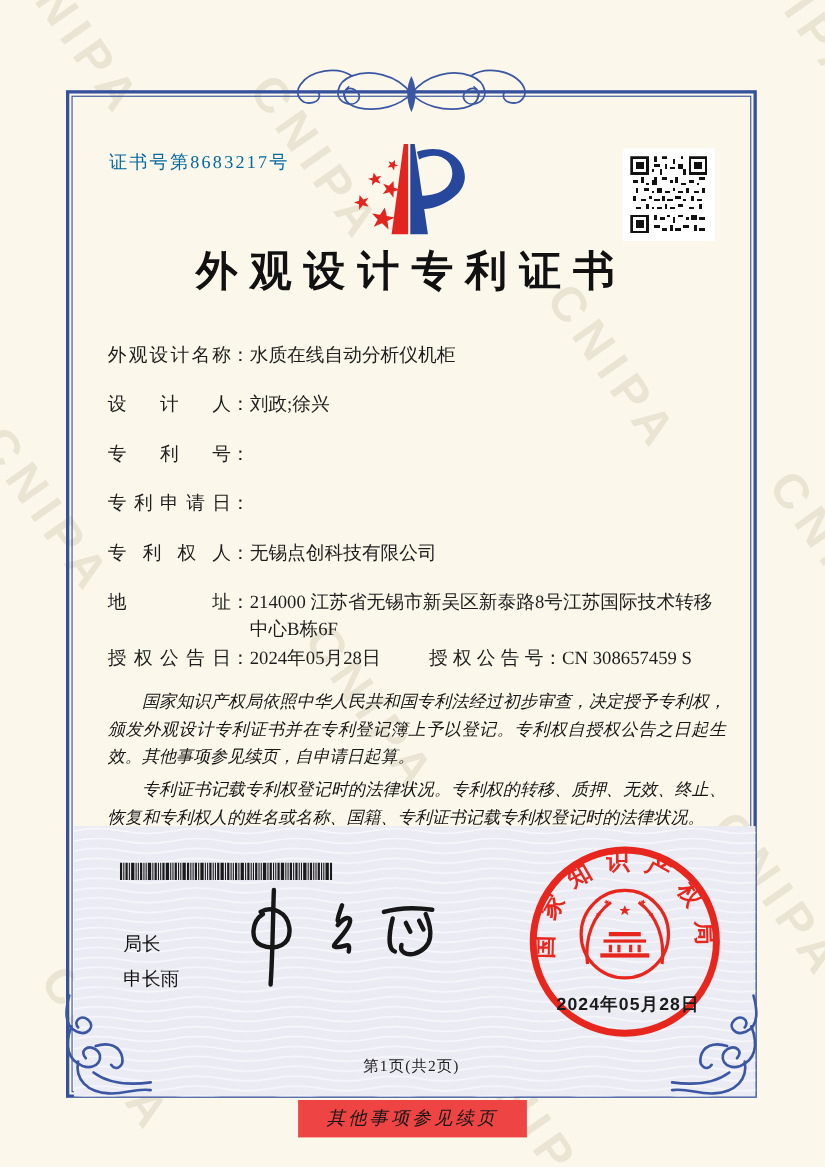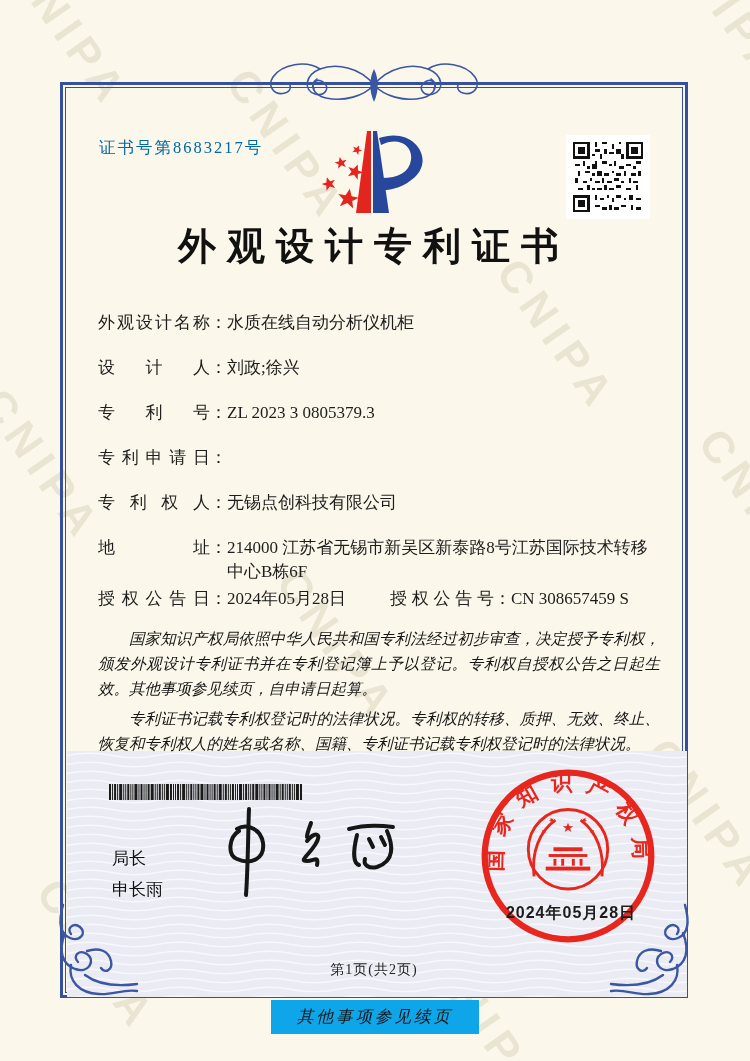--- a/index.html
+++ b/index.html
@@ -57,21 +57,21 @@
 
   .seal { position:absolute; left:413px; top:679px; z-index:2; }
   .seal-date { position:absolute; left:428px; top:818px; width:160px; text-align:center; z-index:3;
                font-family:"Liberation Sans","DejaVu Sans",sans-serif;
                font-size:16px; font-weight:bold; letter-spacing:1px; color:#1b1b1b; }
 
   .page-info { position:absolute; left:0; bottom:16px; width:100%; text-align:center;
                font-size:14px; color:#222; z-index:2; letter-spacing:1px; }
 
   .foot-note { position:absolute; left:50%; top:1000px; transform:translateX(-50%);
-               background:#0ea5e9; padding:6px 26px; z-index:2;
+               background:#ef4444; padding:6px 26px; z-index:2;
                font-style:italic; font-size:16.5px; letter-spacing:3px; color:#161616; }
 </style>
 </head>
 <body>
 
 <div class="page">
 
   <span class="wm" style="left:-18px; top:6px;">CNIPA</span>
   <span class="wm" style="left:640px; top:-18px;">CNIPA</span>
   <span class="wm" style="left:200px; top:120px;">CNIPA</span>
@@ -170,21 +170,20 @@
           <span class="fvalue">水质在线自动分析仪机柜</span>
       </div>
       <div class="row">
         <span class="flabel">设计人</span>
           <span class="colon">：</span>
           <span class="fvalue">刘政;徐兴</span>
       </div>
       <div class="row">
         <span class="flabel">专利号</span>
           <span class="colon">：</span>
-          <span class="fvalue">ZL 2023 3 0805379.3</span>
       </div>
       <div class="row">
         <span class="flabel">专利申请日</span>
           <span class="colon">：</span>
       </div>
       <div class="row">
         <span class="flabel">专利权人</span>
           <span class="colon">：</span>
           <span class="fvalue">无锡点创科技有限公司</span>
       </div>

